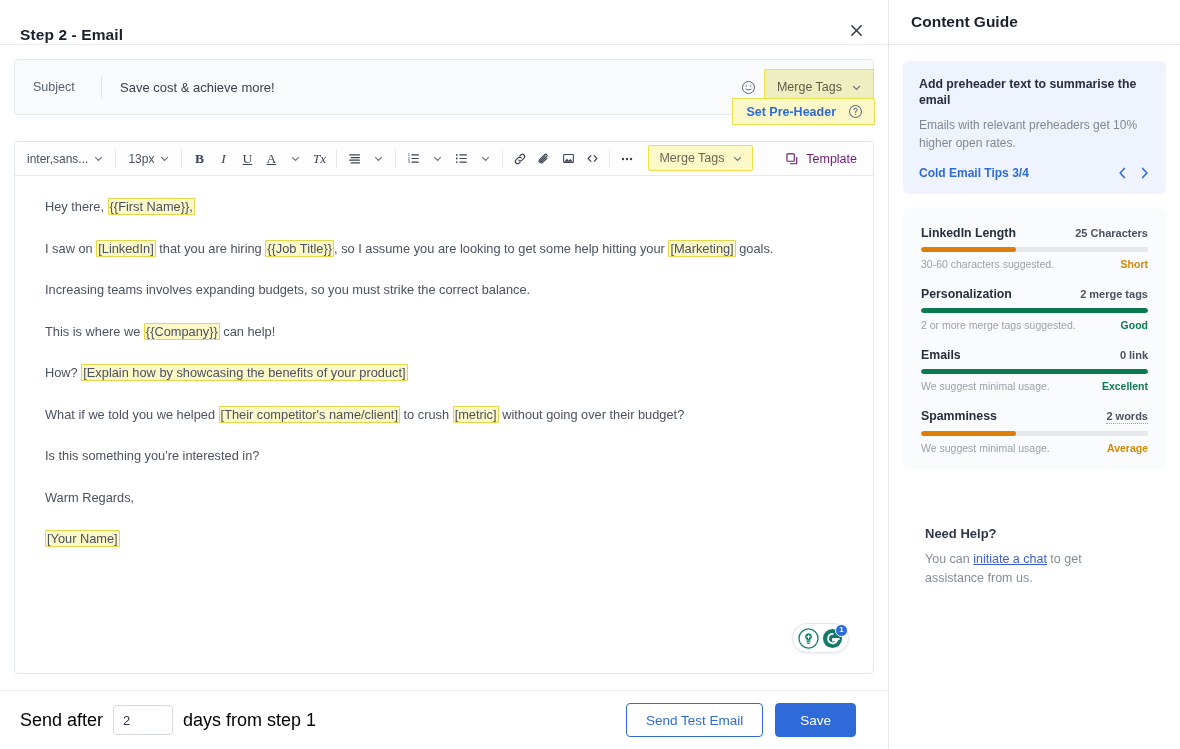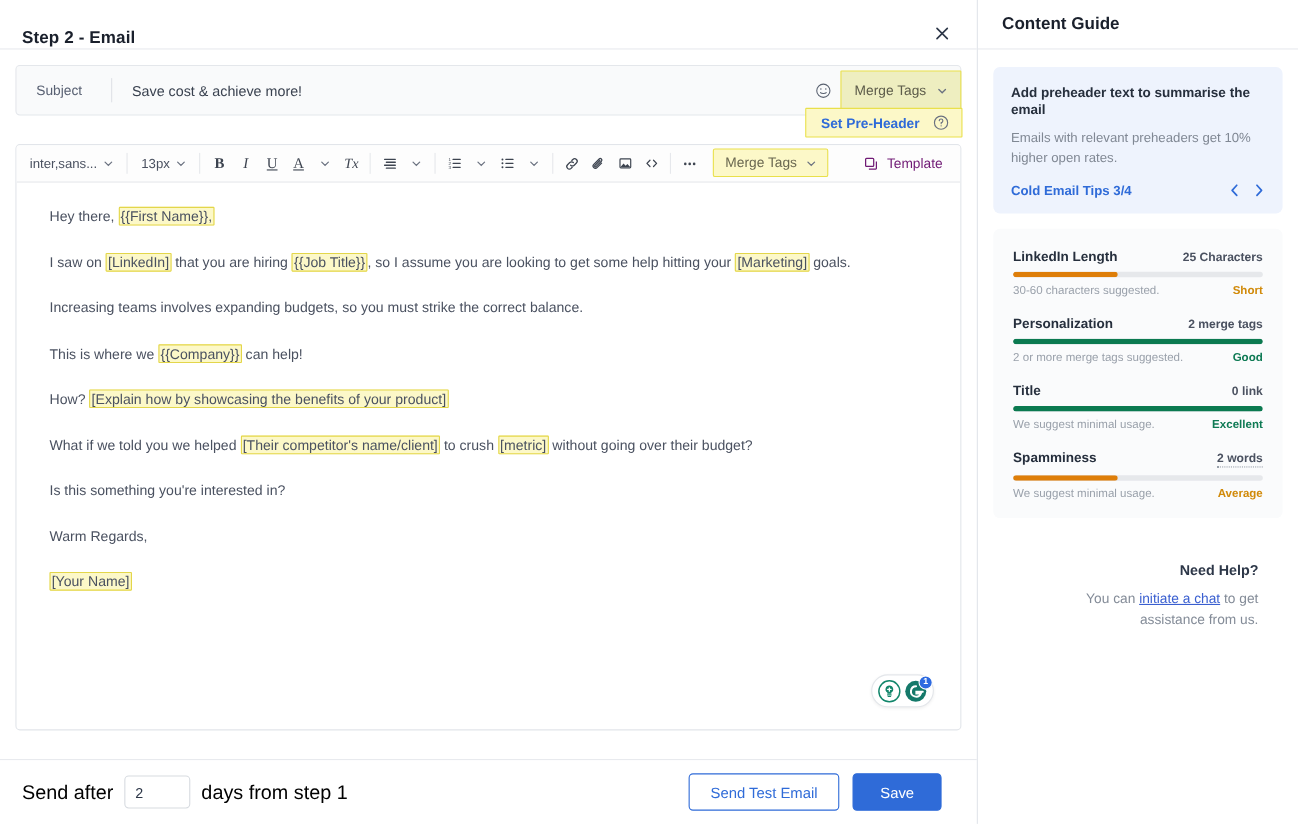--- a/index.html
+++ b/index.html
@@ -34,21 +34,21 @@
     display: flex; align-items: center; justify-content: center;
     cursor: pointer; color: #2d3748;
   }
   .close-btn svg { display:block; }
 
   .left-body { flex: 1; padding: 14px 14px 0 14px; position: relative; overflow: hidden; }
 
   
   .subject-wrap { position: relative; }
   .subject-bar {
-    height: 46px; display: flex; align-items: center;
+    height: 56px; display: flex; align-items: center;
     background: #f9fafb;
     border: 1px solid #e4e7eb;
     border-radius: 4px;
     overflow: visible;
   }
   .subject-label {
     width: 86px; padding-left: 18px;
     font-size: 12.5px; color: #586072;
   }
   .subject-divider { width: 1px; height: 22px; background: #dfe2e7; }
@@ -230,21 +230,21 @@
   .metric-value.dotted { border-bottom: 1px dotted #9aa1ab; padding-bottom:1px; cursor:help;}
   .bar-track {
     margin-top: 7px; height: 5px; border-radius: 3px;
     background: #e6e8eb; overflow: hidden;
   }
   .bar-fill { height: 5px; border-radius: 3px; }
   .metric-bottom { display: flex; align-items: baseline; margin-top: 6px; }
   .metric-hint { font-size: 10.5px; color: #9aa1ab; }
   .metric-rating { margin-left: auto; font-size: 10.5px; font-weight: bold; }
 
-  .help-block { margin-top: 40px; text-align: right; padding: 0 22px; }
+  .help-block { margin-top: 56px; text-align: left; padding: 0 22px; }
   .help-title { font-size: 13px; font-weight: bold; color: #2d3748; }
   .help-text { margin-top: 9px; font-size: 12.5px; color: #848c98; line-height: 1.55; }
   .help-text a { color: #3a5fd0; text-decoration: underline; cursor:pointer; }
 </style>
 </head>
 <body>
 
 <div class="app">
 
   <div class="left">
@@ -502,21 +502,21 @@
             <div class="bar-track">
               <div class="bar-fill" style="width: 100%; background: rgb(11, 122, 80);"></div>
             </div>
             <div class="metric-bottom">
               <span class="metric-hint">2 or more merge tags suggested.</span>
               <span class="metric-rating" style="color: rgb(14, 122, 84);">Good</span>
             </div>
           </div>
           <div class="metric">
             <div class="metric-top">
-              <span class="metric-name">Title</span>
+              <span class="metric-name">Emails</span>
               <span class="metric-value">0 link</span>
             </div>
             <div class="bar-track">
               <div class="bar-fill" style="width: 100%; background: rgb(11, 122, 80);"></div>
             </div>
             <div class="metric-bottom">
               <span class="metric-hint">We suggest minimal usage.</span>
               <span class="metric-rating" style="color: rgb(14, 122, 84);">Excellent</span>
             </div>
           </div>

